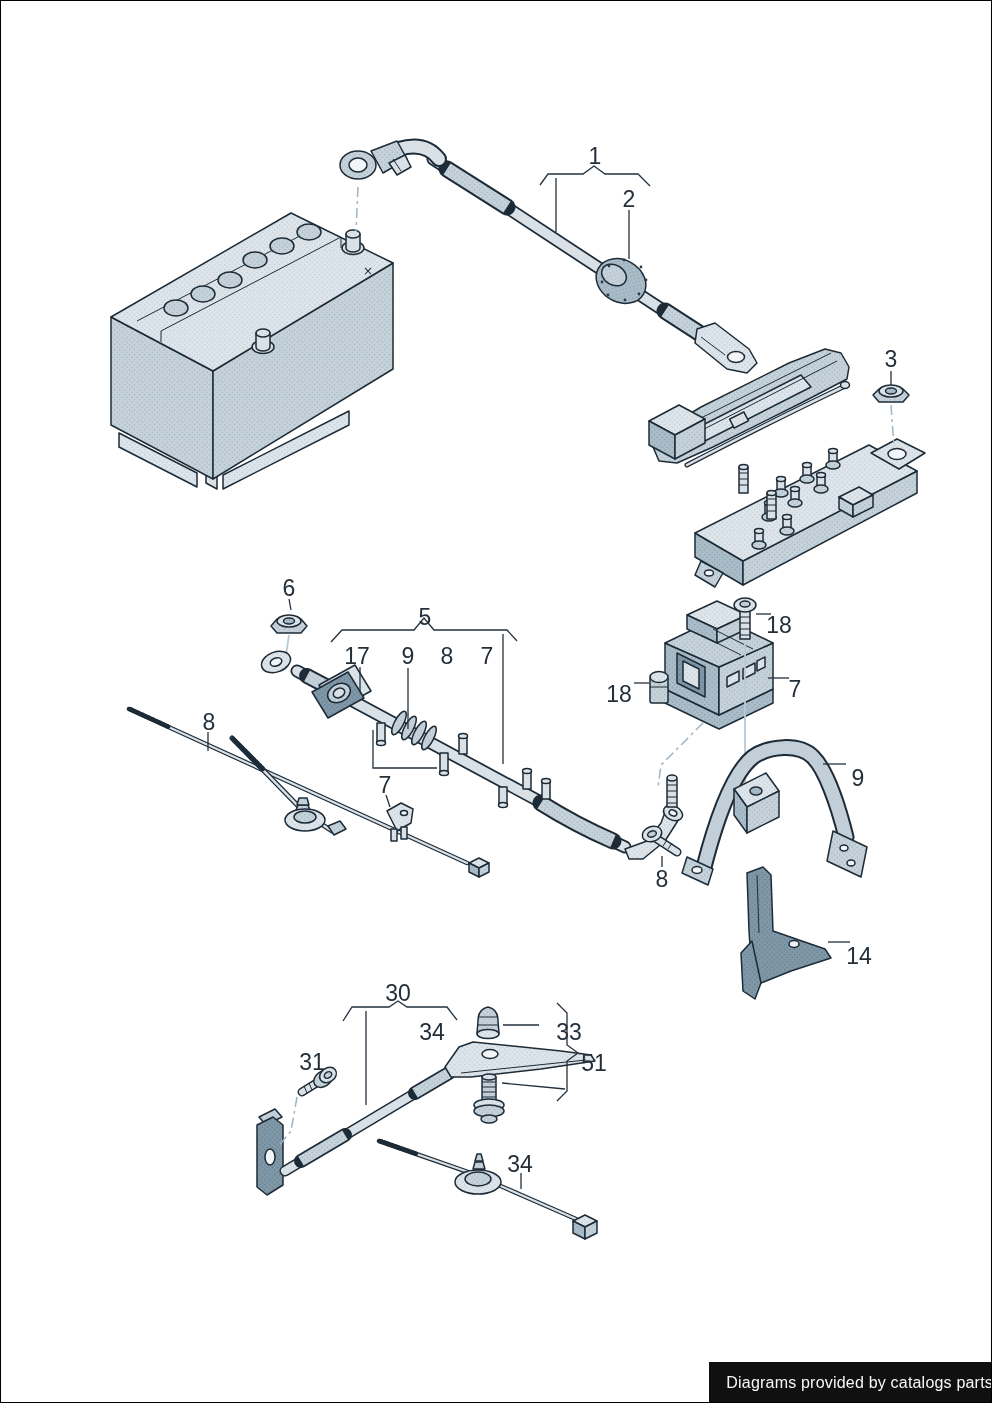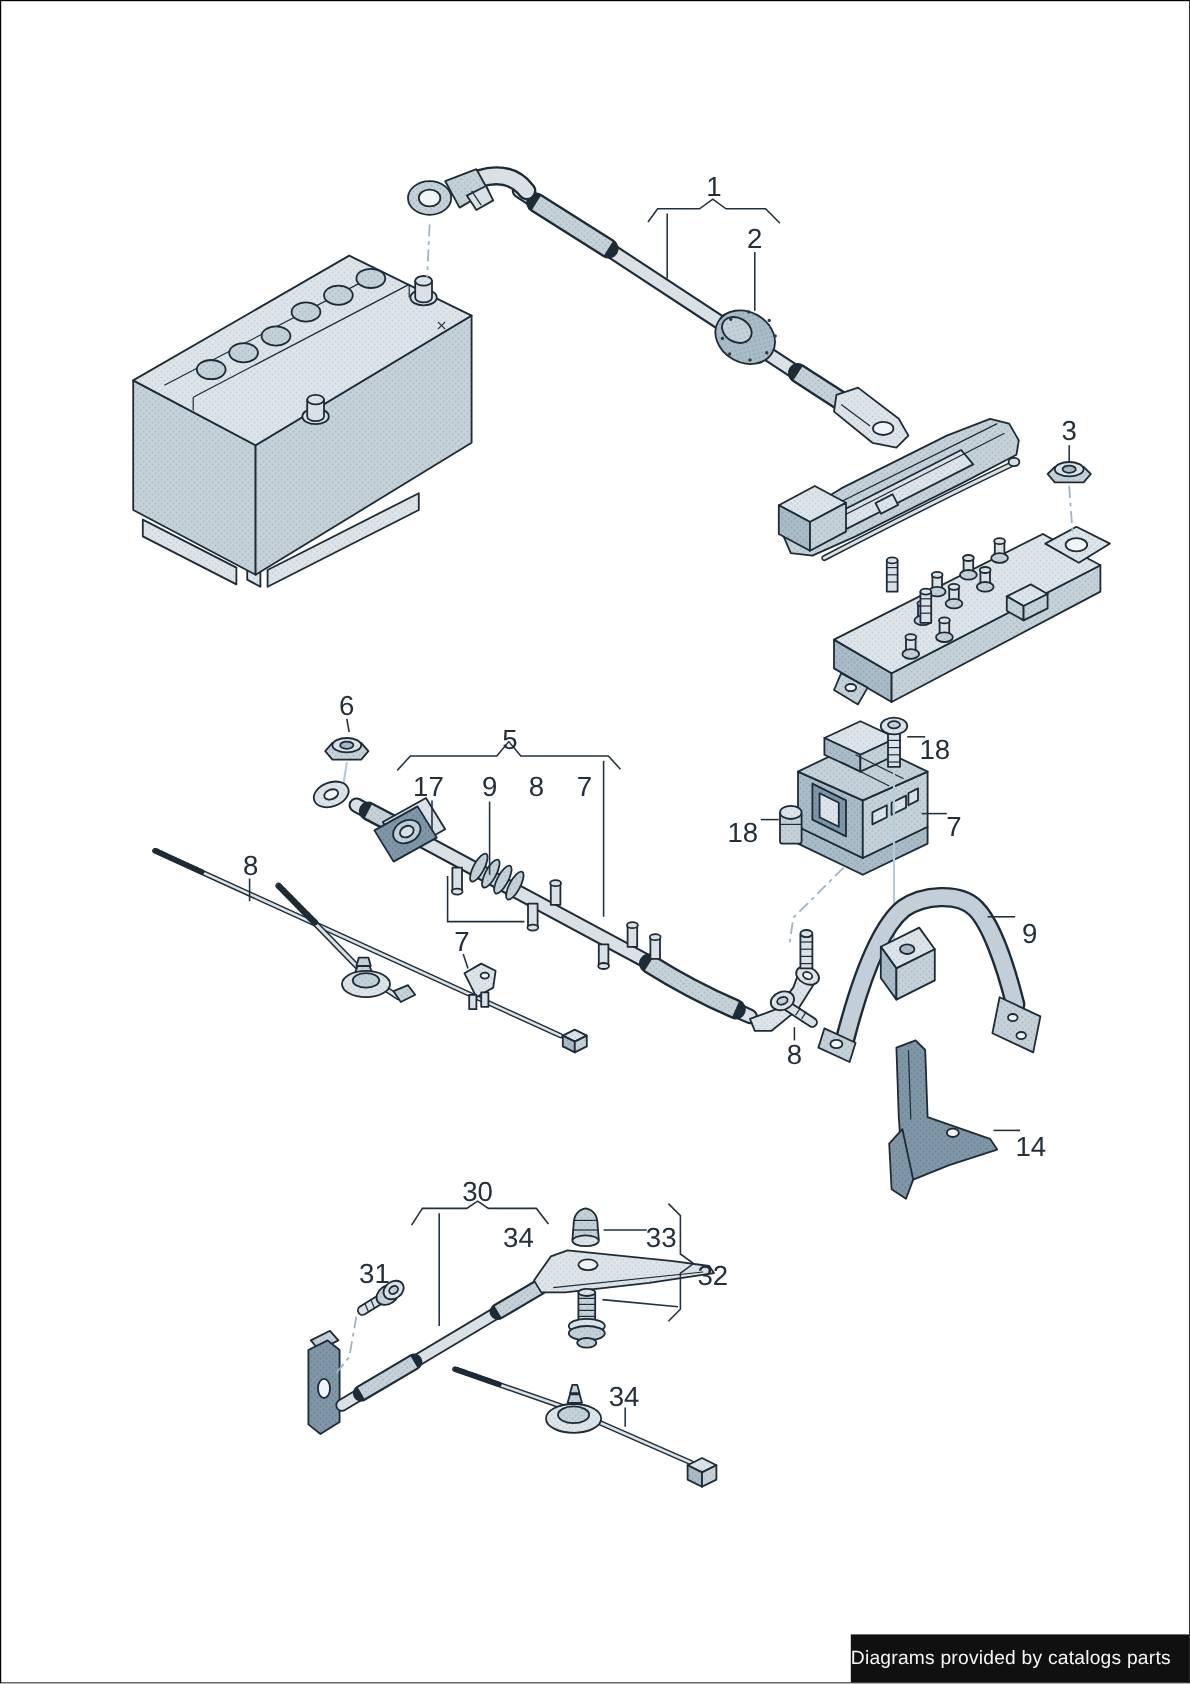--- a/index.html
+++ b/index.html
@@ -6,21 +6,21 @@
   .page{position:relative;width:992px;height:1403px;background:#ffffff;
         border:1px solid #000;box-sizing:border-box;overflow:hidden;
         font-family:"Liberation Sans", sans-serif;}
   .stage{position:absolute;left:0;top:0;width:992px;height:1403px;}
   svg{position:absolute;left:0;top:0;}
   .callout{position:absolute;transform:translate(-50%,-50%);
            font-size:23px;color:#242f3a;line-height:1;letter-spacing:0;
            font-family:"Liberation Sans", sans-serif;user-select:none;cursor:pointer;}
   .watermark{position:absolute;left:708px;top:1361px;width:284px;height:42px;
              background:#101010;color:#f7f7f7;display:flex;align-items:center;
-             justify-content:flex-start;font-size:16px;letter-spacing:.2px;}
+             justify-content:flex-end;font-size:16px;letter-spacing:.2px;}
   
   .o{stroke:#1d2b37;stroke-width:1.5;stroke-linejoin:round;stroke-linecap:round;}
   .fl{fill:url(#pl);} .fm{fill:url(#pm);} .fd{fill:url(#pd);} .fk{fill:url(#pk);}
   .fs{fill:#d9e1e7;} .fw{fill:#f2f5f7;}
   .ld{stroke:#23313e;stroke-width:1.3;fill:none;}
   .dd{stroke:#9fb4c2;stroke-width:1.5;fill:none;stroke-dasharray:10 4 3 4;}
   .bl{stroke:#b6cbd8;stroke-width:1.8;fill:none;}
   .to{stroke:#1d2b37;fill:none;stroke-linecap:round;}
   .ti{stroke:#d9e1e7;fill:none;stroke-linecap:round;}
   .tm{stroke:url(#pm);fill:none;stroke-linecap:butt;}
@@ -479,22 +479,22 @@
 <div class="callout" style="left:208px;top:721px">8</div>
 <div class="callout" style="left:384px;top:784px">7</div>
 <div class="callout" style="left:618px;top:693px">18</div>
 <div class="callout" style="left:778px;top:624px">18</div>
 <div class="callout" style="left:794px;top:688px">7</div>
 <div class="callout" style="left:857px;top:777px">9</div>
 <div class="callout" style="left:661px;top:878px">8</div>
 <div class="callout" style="left:858px;top:955px">14</div>
 <div class="callout" style="left:397px;top:992px">30</div>
 <div class="callout" style="left:431px;top:1031px">34</div>
-<div class="callout" style="left:550px;top:1031px">33</div>
-<div class="callout" style="left:593px;top:1062px">32</div>
+<div class="callout" style="left:568px;top:1031px">33</div>
+<div class="callout" style="left:593px;top:1062px">51</div>
 <div class="callout" style="left:311px;top:1061px">31</div>
 <div class="callout" style="left:519px;top:1163px">34</div>
 
 <div class="watermark">
   <span>Diagrams provided by catalogs parts</span>
 </div>
 
 </div>
 </div>
 

